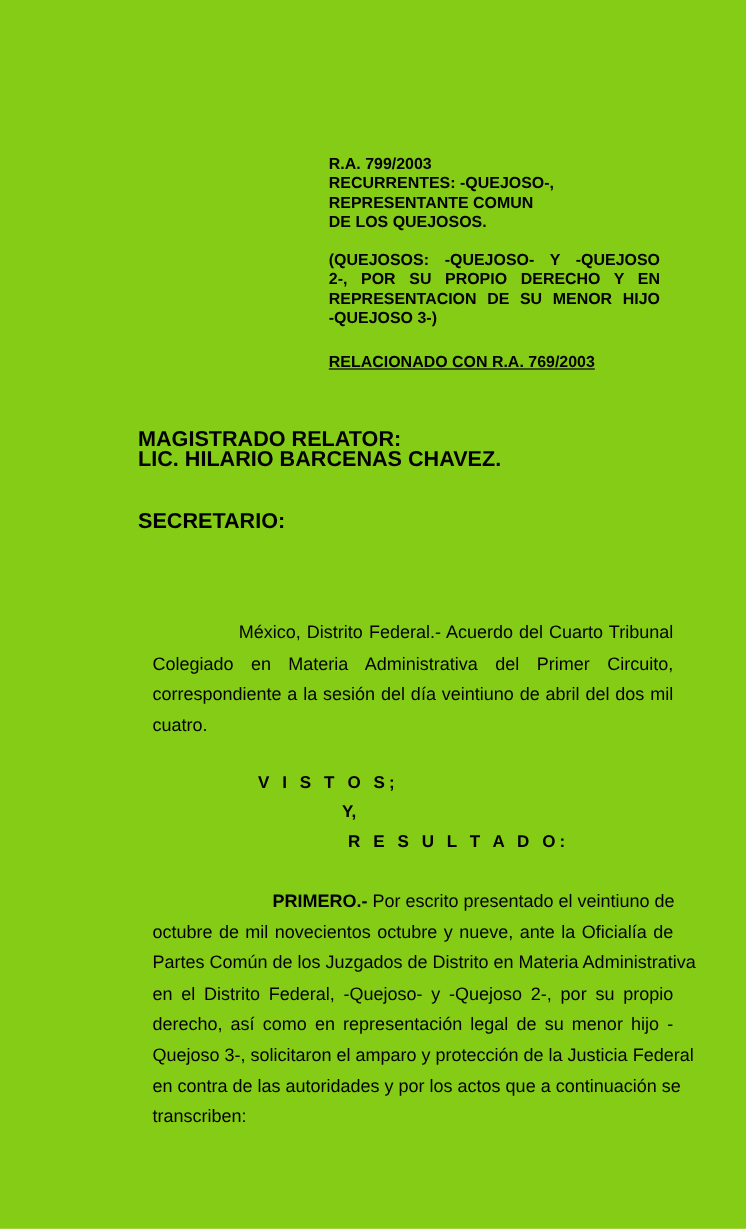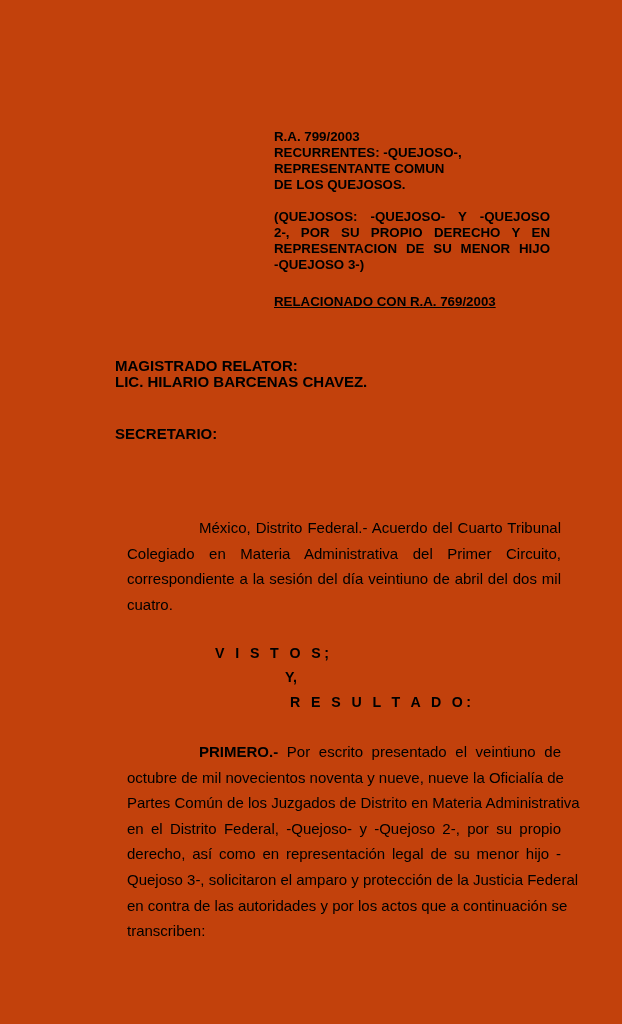--- a/index.html
+++ b/index.html
@@ -13,21 +13,21 @@
       position: relative;
       overflow: hidden;
       font-family: "Liberation Sans", sans-serif;
       color: #000000;
     }
     .page {
       position: absolute;
       left: 0; top: 0;
       width: 622px;
       height: 1024px;
-      background: #c2410c;
+      background: #84cc16;
     }
     .header-block {
       position: absolute;
       left: 274px;
       top: 129px;
       width: 276px;
       font-weight: bold;
       font-size: 13.3px;
       line-height: 16px;
     }
@@ -46,21 +46,21 @@
       font-weight: bold;
       font-size: 13.3px;
       line-height: 16px;
       text-decoration: underline;
       white-space: nowrap;
     }
     .bold-block {
       position: absolute;
       left: 115px;
       font-weight: bold;
-      font-size: 15px;
+      font-size: 18px;
       line-height: 16px;
     }
     .bold-block span { display: block; white-space: nowrap; }
     .relator { top: 358px; }
     .secretario { top: 426px; text-align: center; }
 
     .para {
       position: absolute;
       left: 127px;
       width: 434px;
@@ -84,21 +84,21 @@
       position: absolute;
       font-weight: bold;
       font-size: 14.2px;
       letter-spacing: 3.4px;
       white-space: nowrap;
       margin-left: 28px;
     }
     .vistos { left: 187px; top: 645px; }
     .y { left: 257px; top: 669px; letter-spacing: 0; }
     .resultado { left: 262px; top: 694px; }
-    .primero-label { font-weight: bold; }
+    .primero-label { font-weight: bold; margin-left: 28px; }
   </style>
 </head>
 <body>
 
 <div class="page">
 
   <div class="header-block">
     <span class="line">R.A. 799/2003</span>
     <span class="line">RECURRENTES: -QUEJOSO-,</span>
     <span class="line">REPRESENTANTE COMUN</span>
@@ -127,21 +127,21 @@
     <span class="l">correspondiente a la sesión del día veintiuno de abril del dos mil</span>
     <span class="l last">cuatro.</span>
   </div>
 
   <div class="spaced vistos">V I S T O S;</div>
   <div class="spaced y">Y,</div>
   <div class="spaced resultado">R E S U L T A D O:</div>
 
   <div class="para para2">
     <span class="l indent"><span class="primero-label">PRIMERO.-</span><span> Por escrito presentado el veintiuno de</span></span>
-    <span class="l">octubre de mil novecientos noventa y  nueve, nueve la Oficialía de</span>
+    <span class="l">octubre de mil novecientos octubre y  nueve, ante la Oficialía de</span>
     <span class="l">Partes Común de los Juzgados de Distrito en Materia Administrativa</span>
     <span class="l">en el Distrito Federal,  -Quejoso- y -Quejoso 2-, por su propio</span>
     <span class="l">derecho, así como en representación legal de su menor hijo -</span>
     <span class="l">Quejoso 3-, solicitaron el amparo y protección de la Justicia Federal</span>
     <span class="l">en contra de las autoridades y por los actos que a continuación se</span>
     <span class="l last">transcriben:</span>
   </div>
 
 </div>
 

